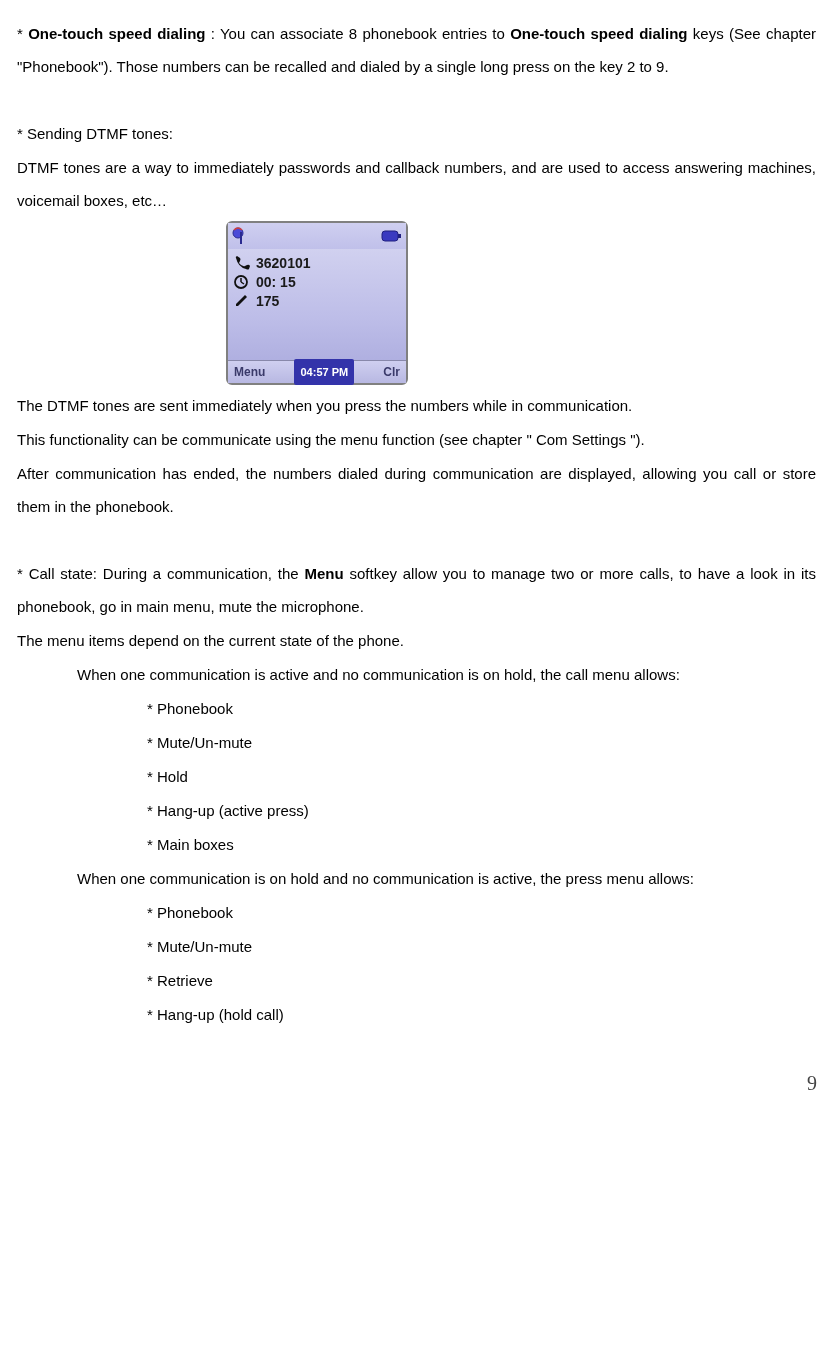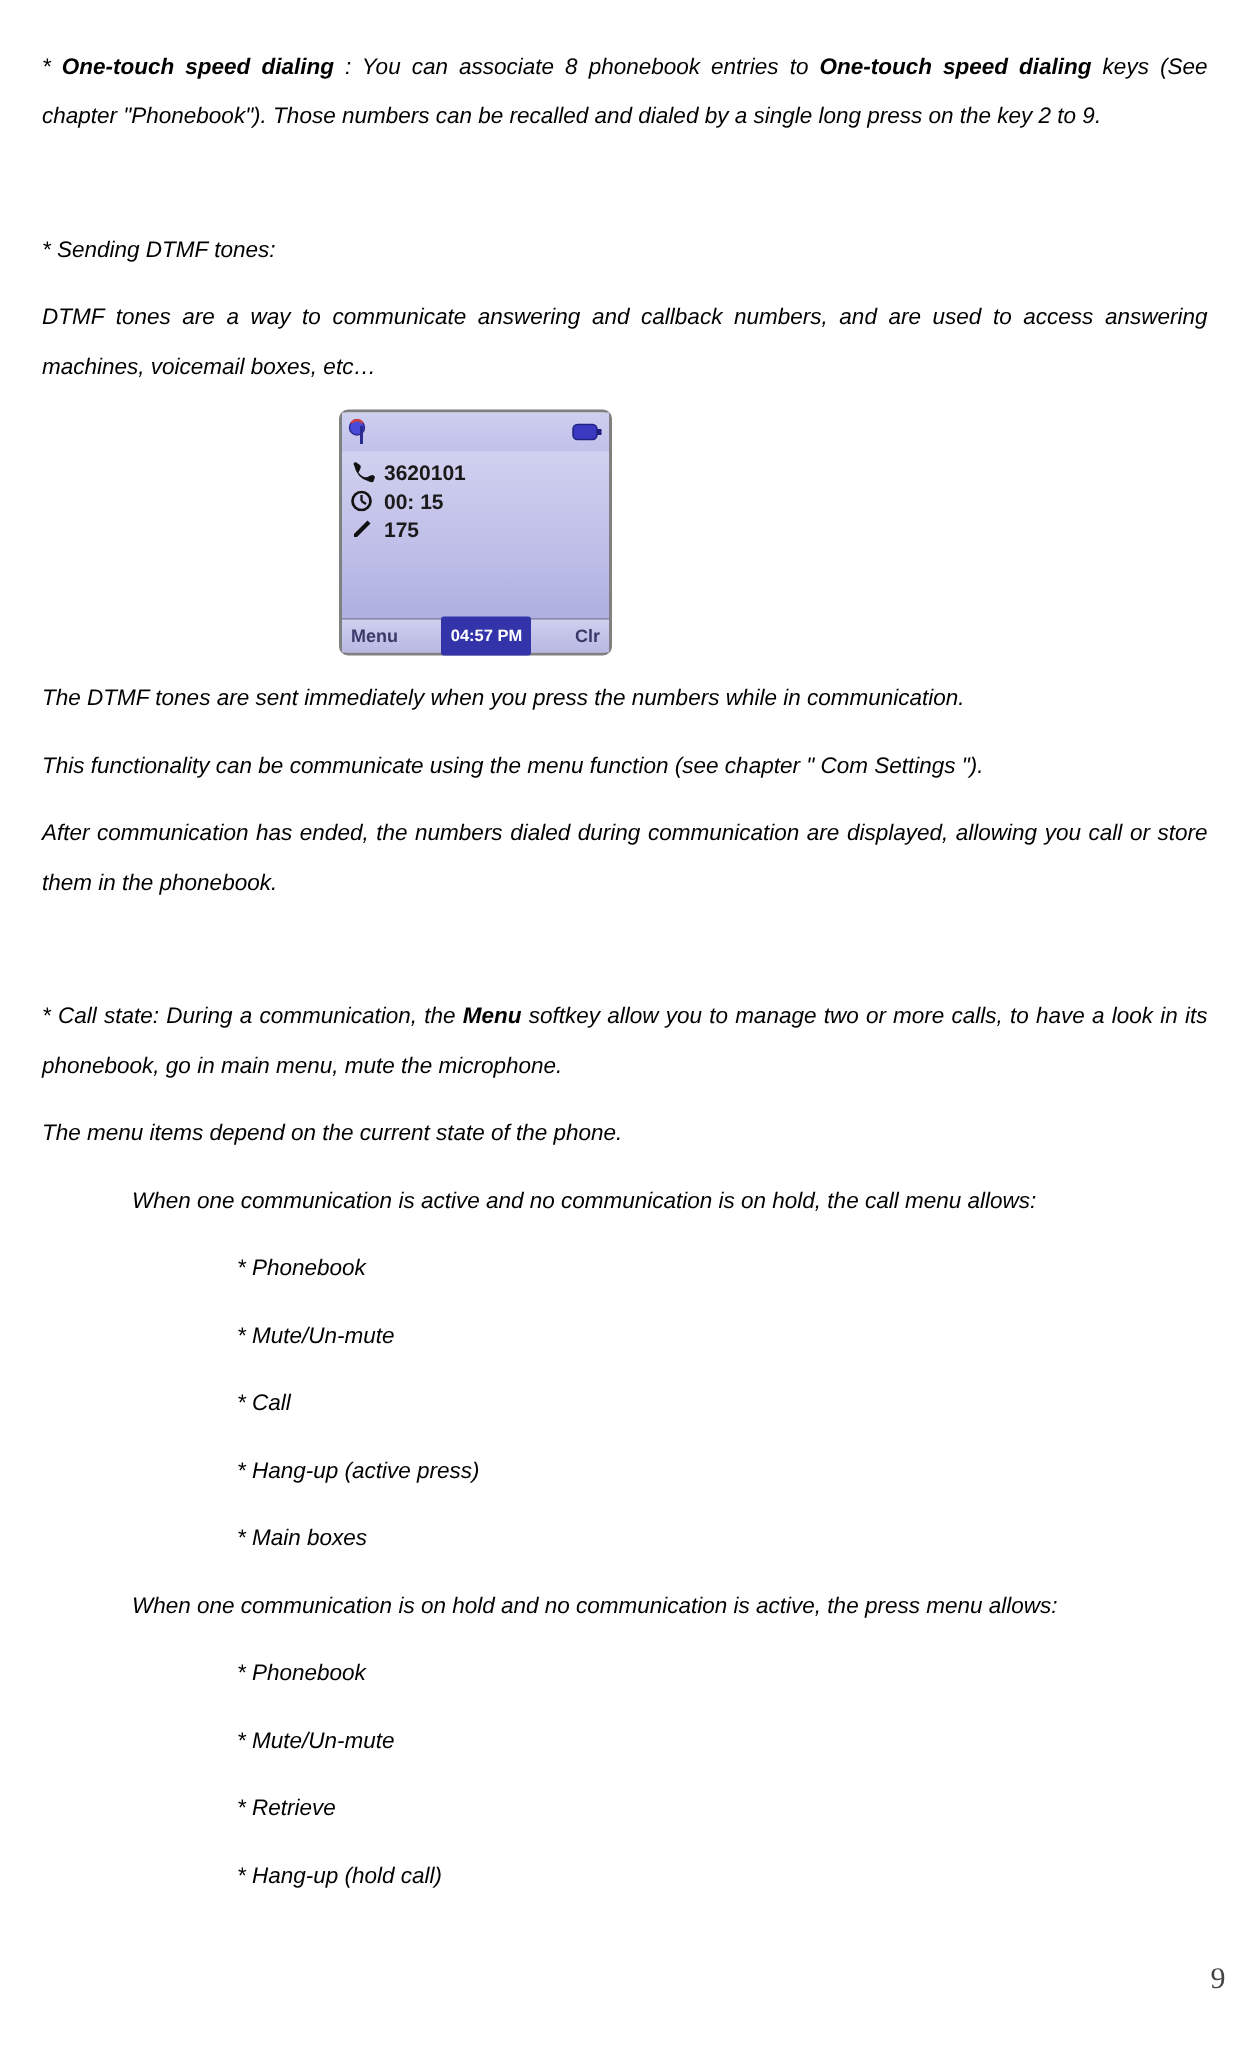--- a/index.html
+++ b/index.html
@@ -8,22 +8,21 @@
     color: #000;
     background: #fff;
     margin: 0;
     padding: 16px 16px 24px 16px;
     line-height: 2.2;
     width: 833px;
     box-sizing: border-box;
   }
   .para {
     text-align: justify;
-    margin: 12px;
-    font-style: italic;
+    margin: 1px;
   }
   .bold { font-weight: bold; }
   .indent1 { padding-left: 60px; }
   .indent2 { padding-left: 130px; }
   .spacer { height: 32px; }
   .phone-wrap {
     display: flex;
     justify-content: flex-start;
     padding-left: 210px;
     margin-top: 4px;
@@ -99,21 +98,21 @@
 </head>
 <body>
 
 <p class="para">
   <span>* </span><span class="bold">One-touch speed dialing</span><span> :  You can associate 8 phonebook entries to </span><span class="bold">One-touch speed dialing</span><span> keys (See chapter "Phonebook"). Those numbers can be recalled and dialed by a single long press on the key 2 to 9.</span>
 </p>
 
 <div class="spacer"></div>
 
 <p class="para">* Sending DTMF tones:</p>
-<p class="para">DTMF tones are a way to communicate answering and callback numbers, and are used to access answering machines, voicemail boxes, etc…</p>
+<p class="para">DTMF tones are a way to immediately passwords and callback numbers, and are used to access answering machines, voicemail boxes, etc…</p>
 
 <div class="phone-wrap">
   <div class="phone">
     <div class="phone-status">
       <span class="icon-signal">
         <svg width="20" height="18" viewBox="0 0 20 18">
           <circle cx="6" cy="6" r="5" fill="#4a4ad8" stroke="#2a2a90"></circle>
           <rect x="8" y="5" width="2" height="12" fill="#2a2a90"></rect>
           <path d="M2 3 Q6 -1 10 3" stroke="#d04040" stroke-width="1.5" fill="none"></path>
         </svg>
@@ -167,21 +166,21 @@
 <div class="spacer"></div>
 
 <p class="para">
   <span>* Call state: During a communication, the </span><span class="bold">Menu</span><span> softkey allow you to manage two or more calls, to have a look in its phonebook, go in main menu, mute the microphone.</span>
 </p>
 <p class="para">The menu items depend on the current state of the phone.</p>
 
 <p class="para indent1">When one communication is active and no communication is on hold, the call menu allows:</p>
 <p class="para indent2">* Phonebook</p>
 <p class="para indent2">* Mute/Un-mute</p>
-<p class="para indent2">* Call</p>
+<p class="para indent2">* Hold</p>
 <p class="para indent2">* Hang-up (active press)</p>
 <p class="para indent2">* Main boxes</p>
 
 <p class="para indent1">When one communication is on hold and no communication is active, the press menu allows:</p>
 <p class="para indent2">* Phonebook</p>
 <p class="para indent2">* Mute/Un-mute</p>
 <p class="para indent2">* Retrieve</p>
 <p class="para indent2">* Hang-up (hold call)</p>
 
 <div class="page-num">9</div>

